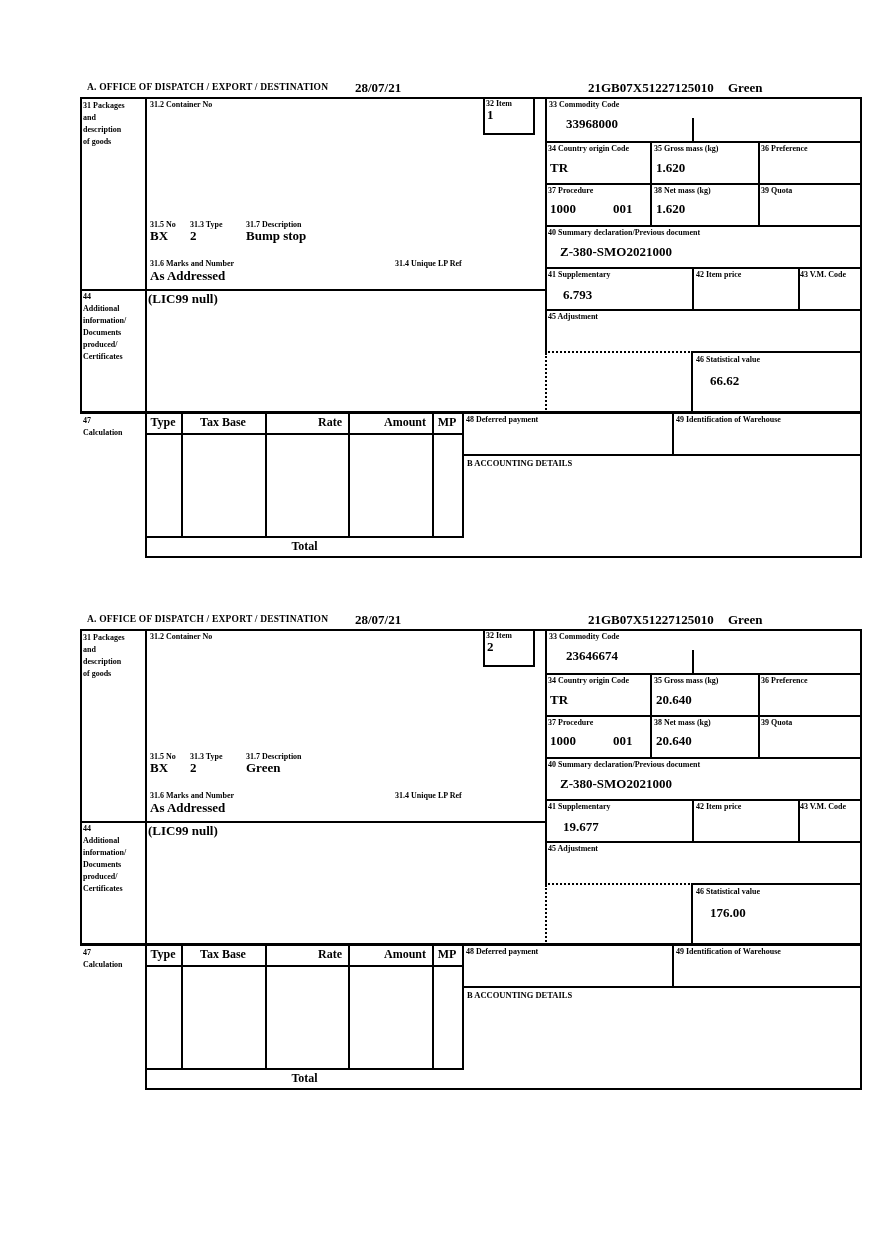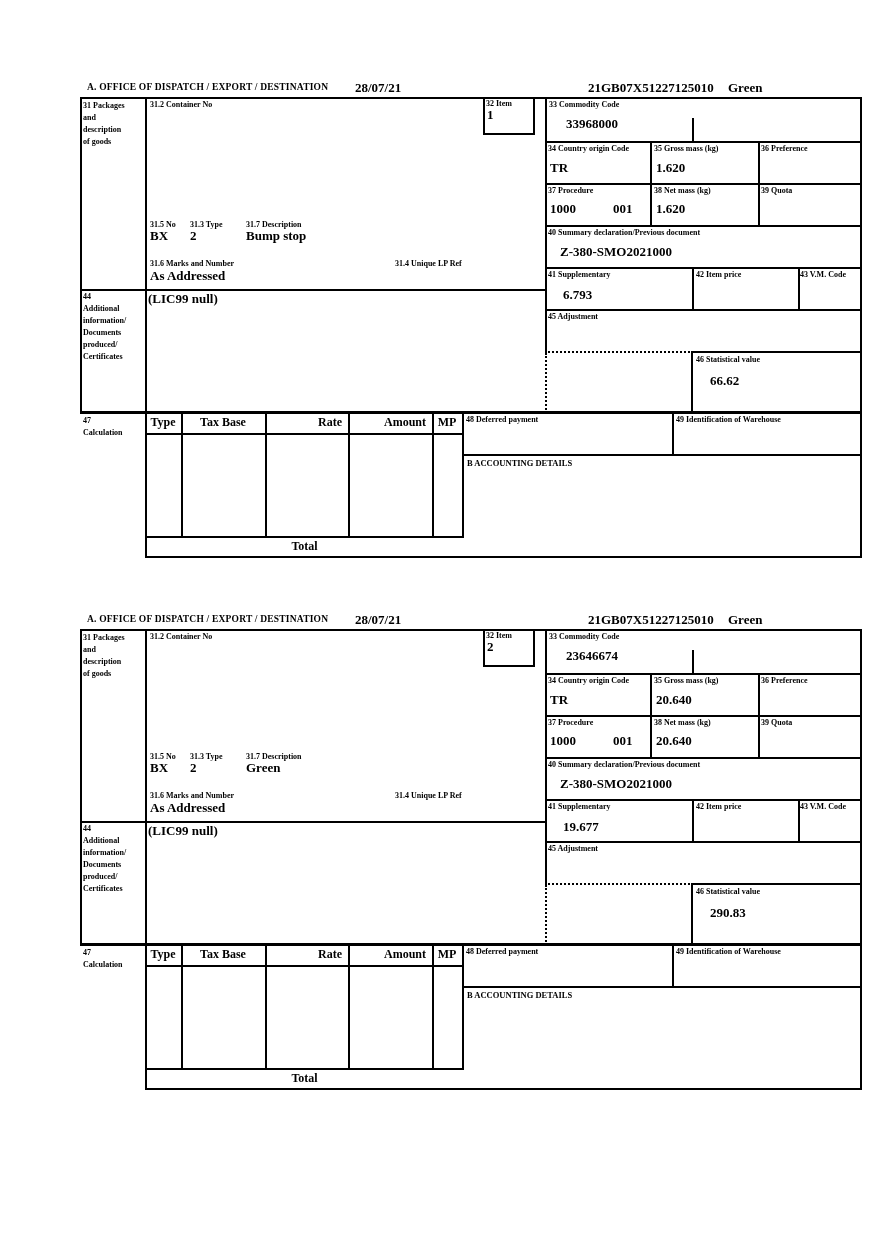--- a/index.html
+++ b/index.html
@@ -202,21 +202,21 @@
     <div class="val" style="left:483px;top:208px;">19.677</div>
     <div class="lab" style="left:616px;top:190px;">42 Item price</div>
     <div class="lab" style="left:720px;top:190px;">43 V.M. Code</div>
 
     <div class="lab" style="left:468px;top:232px;">45 Adjustment</div>
     <div class="doth" style="left:465px;top:271px;width:148px;"></div>
     <div class="dotv" style="left:465px;top:273px;height:57px;"></div>
     <div class="hl" style="left:611px;top:271px;width:171px;"></div>
     <div class="vl" style="left:611px;top:271px;height:62px;"></div>
     <div class="lab" style="left:616px;top:275px;">46 Statistical value</div>
-    <div class="val" style="left:630px;top:294px;">290.83</div>
+    <div class="val" style="left:630px;top:294px;">176.00</div>
 
     <div class="lab" style="left:70px;top:140px;">31.5 No</div>
     <div class="lab" style="left:110px;top:140px;">31.3 Type</div>
     <div class="lab" style="left:166px;top:140px;">31.7 Description</div>
     <div class="val" style="left:70px;top:149px;">BX</div>
     <div class="val" style="left:110px;top:149px;">2</div>
     <div class="val" style="left:166px;top:149px;">Green</div>
     <div class="lab" style="left:70px;top:179px;">31.6 Marks and Number</div>
     <div class="lab" style="left:315px;top:179px;">31.4 Unique LP Ref</div>
     <div class="val" style="left:70px;top:189px;">As Addressed</div>

